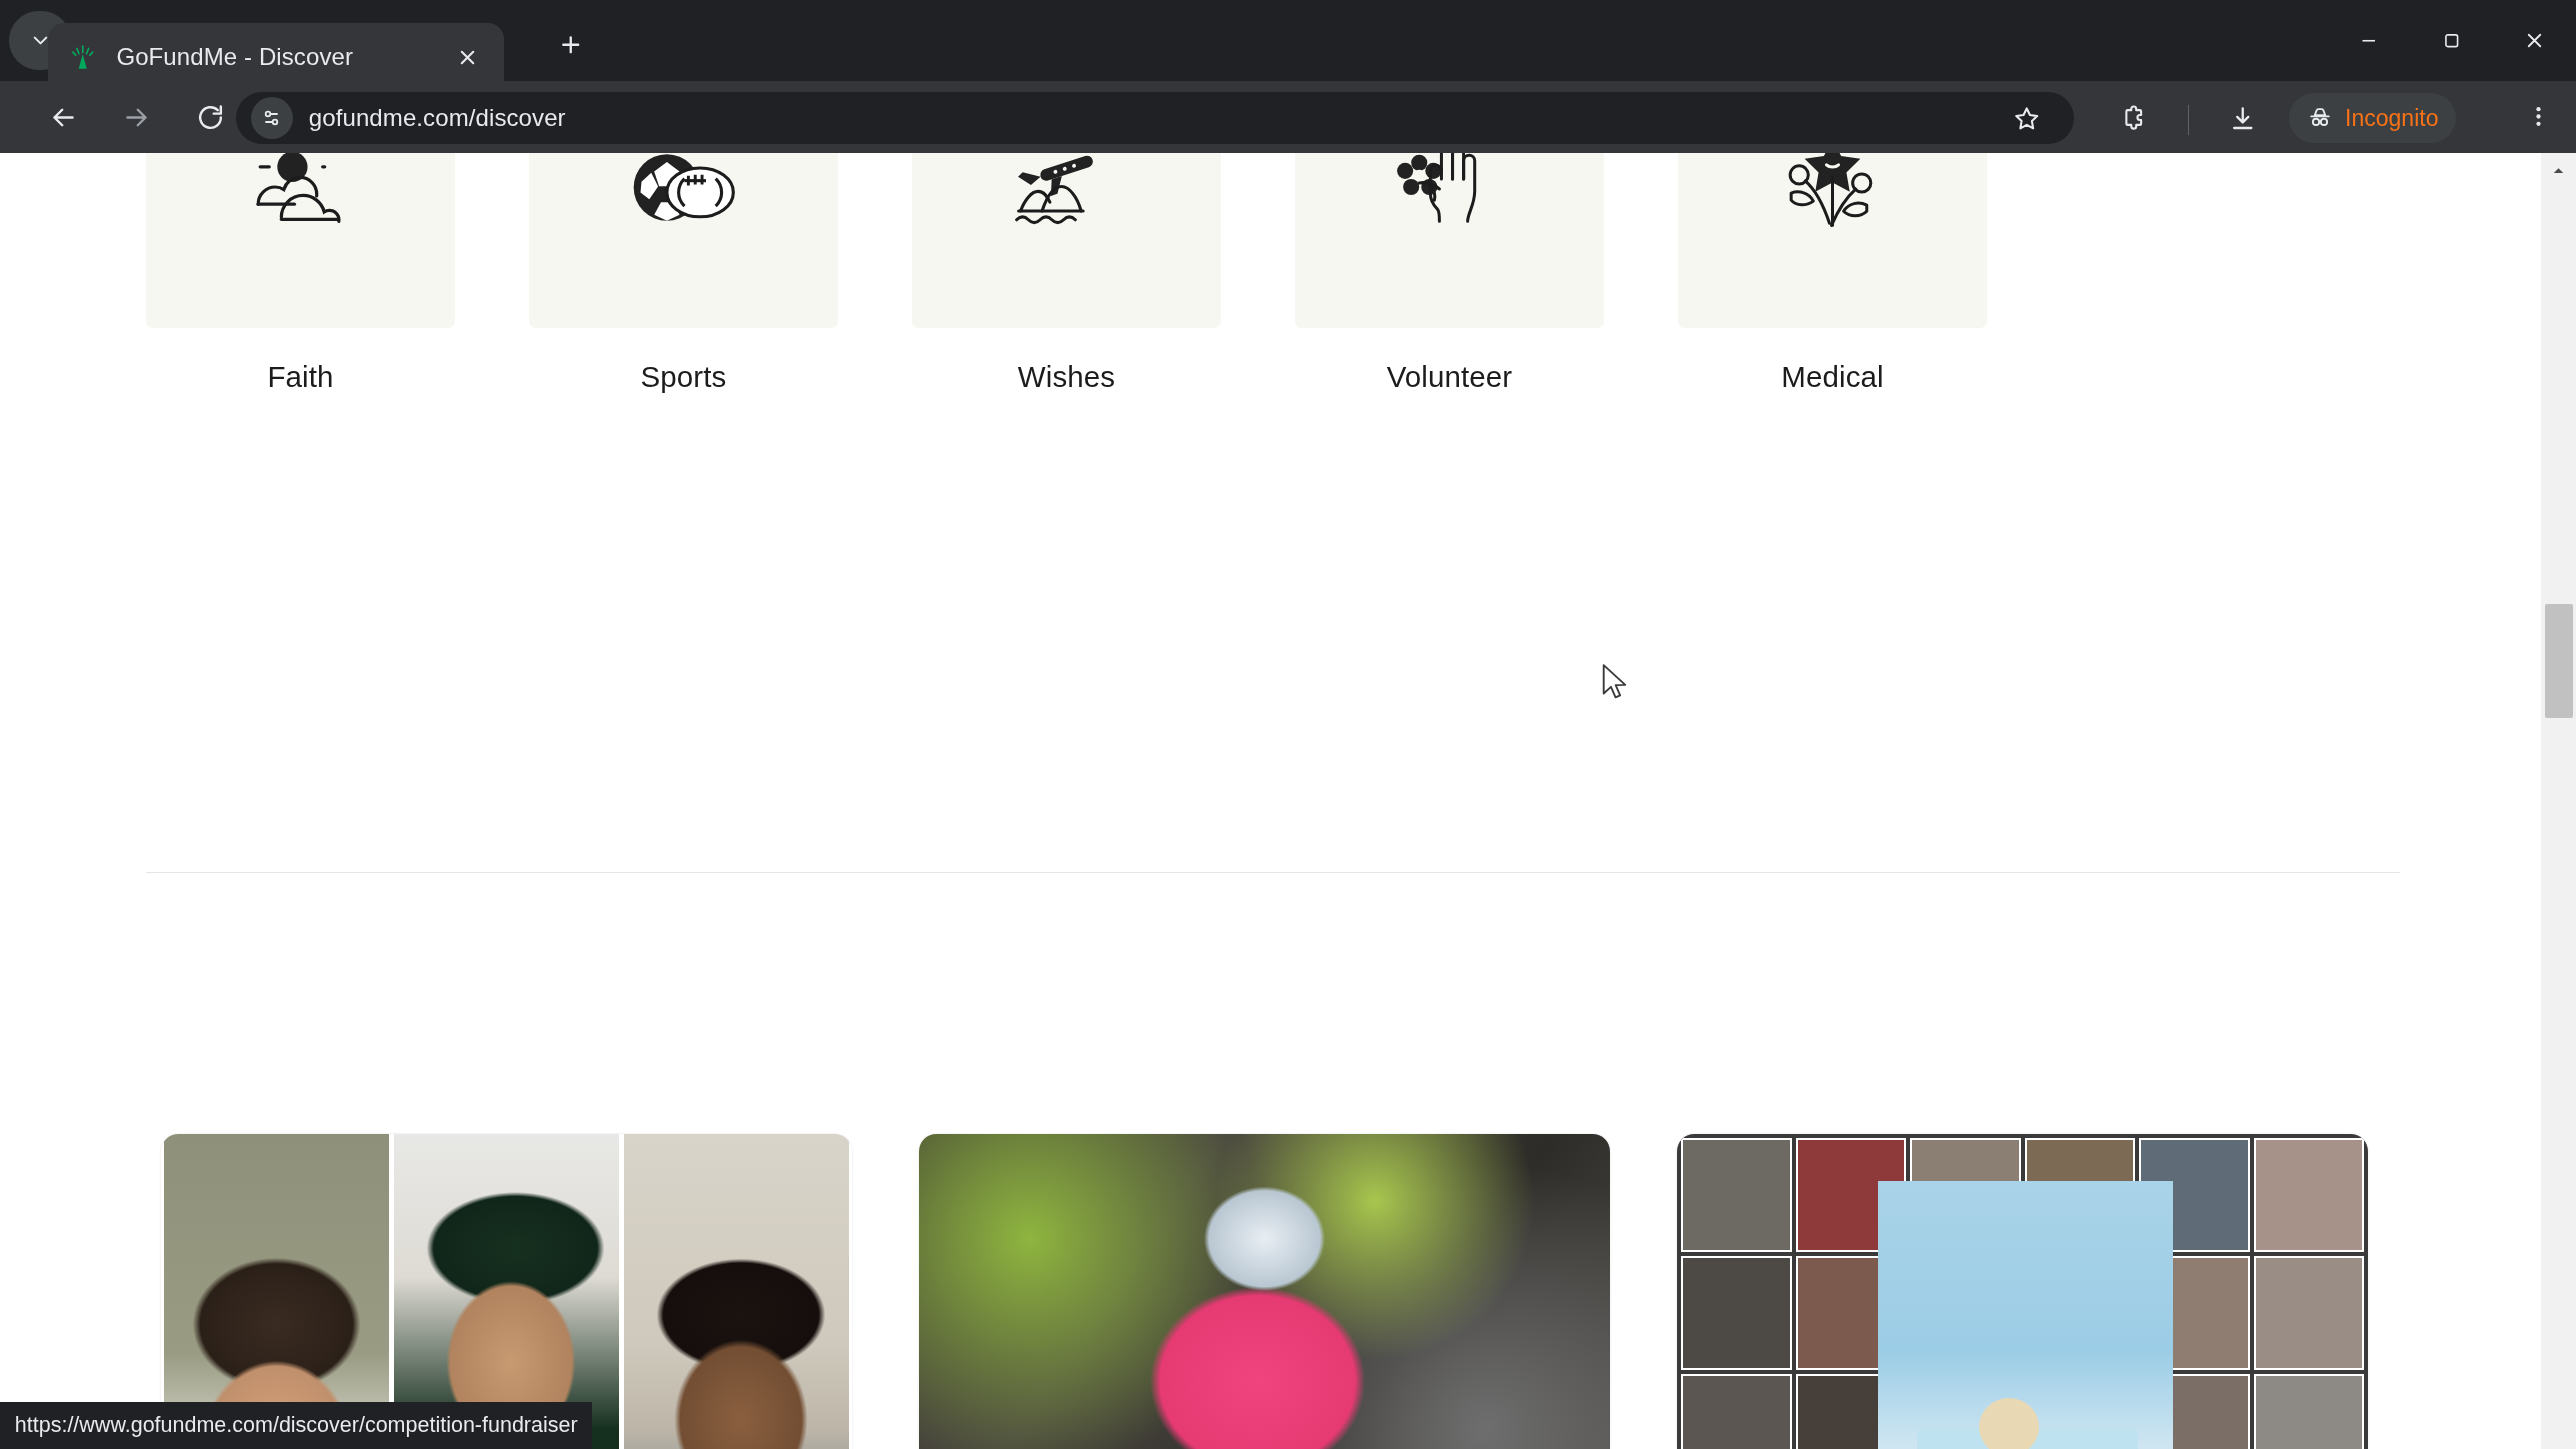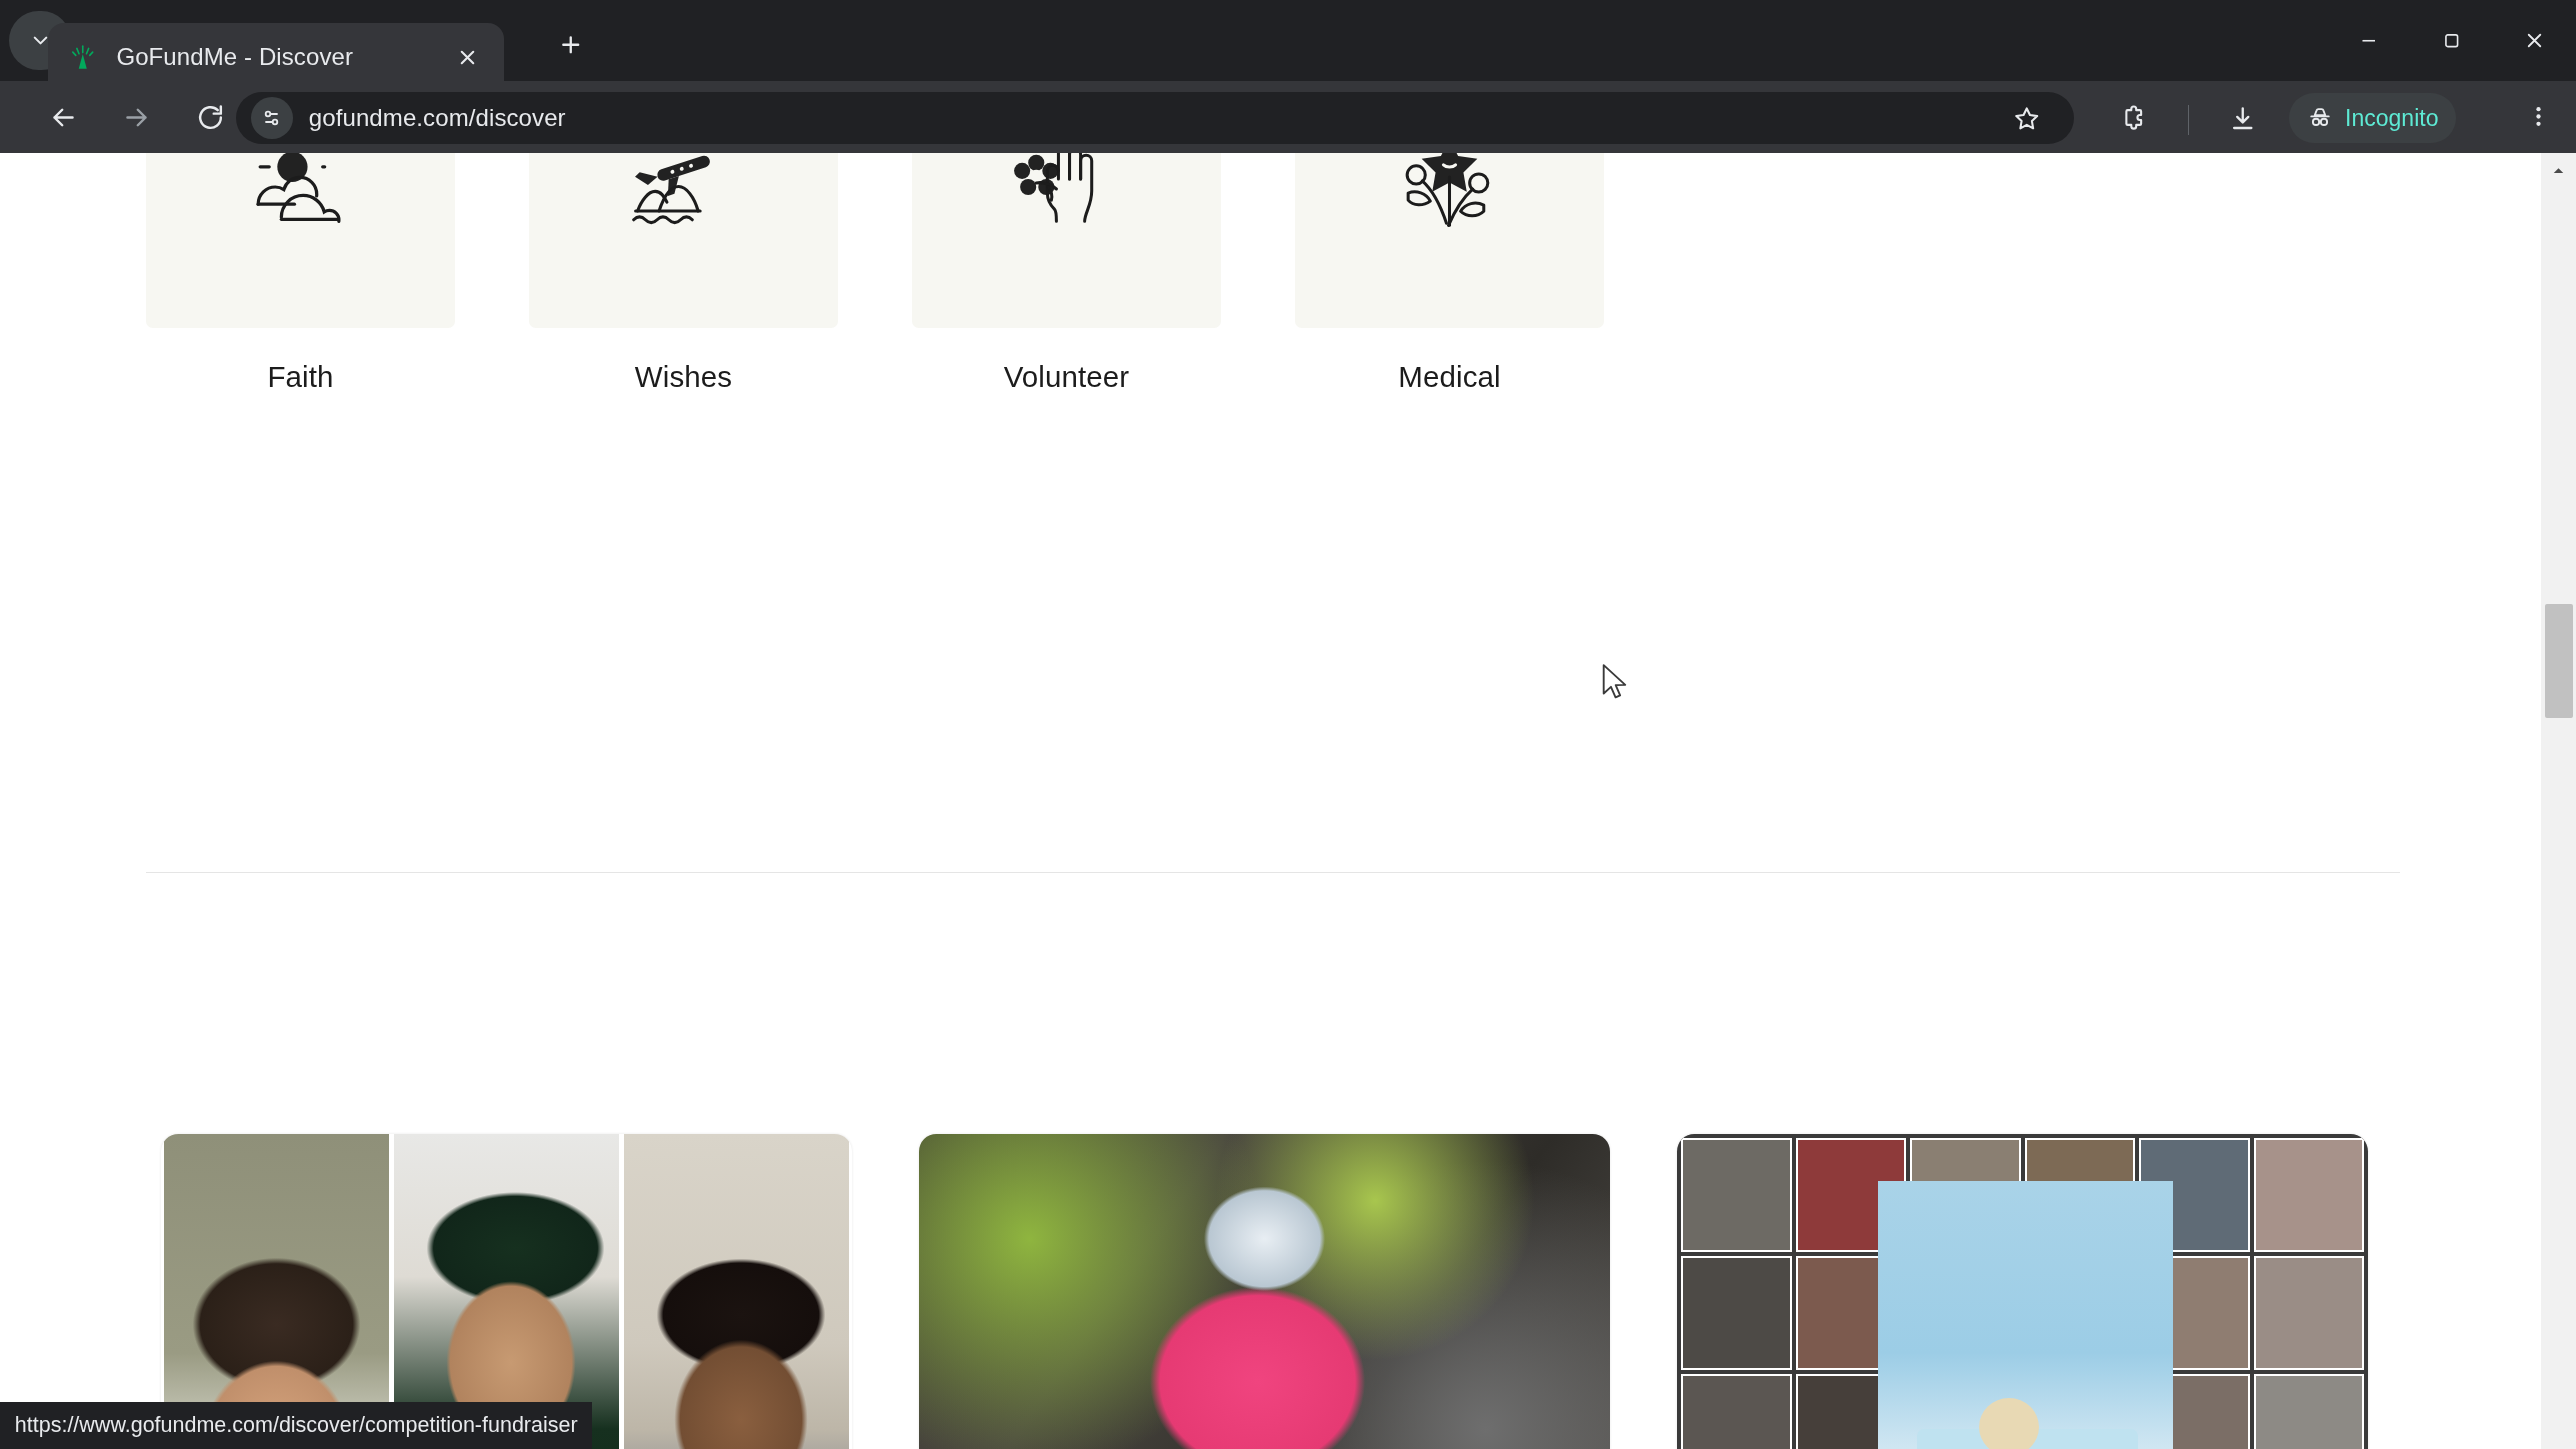--- a/index.html
+++ b/index.html
@@ -45,21 +45,21 @@
   .omni-icon{width:42px;height:42px;border-radius:50%;background:#3c4043;display:flex;align-items:center;justify-content:center;flex:0 0 auto;}
   .omni-url{color:#e8eaed;font-size:24px;margin-left:16px;letter-spacing:0.1px;}
   .star-btn{position:absolute;left:2006px;top:17.4px;width:42px;height:42px;display:flex;align-items:center;justify-content:center;}
   .ext-btn{position:absolute;left:2113px;top:17.4px;width:42px;height:42px;display:flex;align-items:center;justify-content:center;}
   .tb-sep{position:absolute;left:2188px;top:24px;width:1.3px;height:29.5px;background:#5f6368;}
   .dl-btn{position:absolute;left:2222px;top:17.4px;width:42px;height:42px;display:flex;align-items:center;justify-content:center;}
   .incognito-pill{
     position:absolute;left:2289px;top:12px;height:50px;background:#3c4043;border-radius:27px;
     display:flex;align-items:center;padding:0 17.4px;box-sizing:border-box;
   }
-  .incognito-label{color:#5eead4;font-size:23px;margin-left:10.7px;}
+  .incognito-label{color:#f97316;font-size:23px;margin-left:10.7px;}
   .menu-btn{position:absolute;left:2517px;top:14.8px;width:42px;height:43px;display:flex;align-items:center;justify-content:center;}
 
   
   .viewport{position:absolute;top:153px;left:0;width:2576px;height:1296px;background:#ffffff;overflow:hidden;}
   .page{position:absolute;top:0;left:0;width:2276px;height:1296px;background:#fff;}
 
   
   .cat-row{position:absolute;left:146px;top:0px;width:2254px;height:470px;display:flex;}
   .cat{width:309px;margin-right:74px;display:flex;flex-direction:column;align-items:center;}
   .cat:last-child{margin-right:0;}
@@ -296,20 +296,40 @@
                 <path d="M18 73h36"></path>
                 <path d="M41 86c0-12 9.7-21.6 21.6-21.6 10 0 18.5 6.9 20.9 16.2 1.5-1 3.3-1.5 5.2-1.5 5.2 0 9.4 4.2 9.4 9.4 0 .6 0 1.1-.1 1.6"></path>
                 <path d="M41 88h56"></path>
               </svg>
             </span>
           </div>
           <div class="cat-label">Faith</div>
         </div>
 
 
+        <div class="cat">
+          <div class="cat-tile">
+            <span>
+              <svg width="127" height="107" viewBox="0 0 130 104" fill="none">
+                <circle cx="48" cy="52" r="34" fill="#222"></circle>
+                <g fill="#fff">
+                  <path d="M48 26l13 9.5-5 15.3H40l-5-15.3z"></path>
+                  <path d="M22 46l10-9 7 14-9 13-9-7z"></path>
+                  <path d="M74 46l-10-9-7 14 9 13 9-7z"></path>
+                  <path d="M35 80l7-13h12l7 13-13 6z"></path>
+                </g>
+                <ellipse cx="82" cy="57" rx="34" ry="25" fill="#fff" stroke="#1c1c1c" stroke-width="3.2"></ellipse>
+                <path d="M66 43c-4 4-6 9-6 14s2 10 6 14M98 43c4 4 6 9 6 14s-2 10-6 14" stroke="#1c1c1c" stroke-width="3.2" fill="none"></path>
+                <path d="M66 45h22" stroke="#1c1c1c" stroke-width="3.2"></path>
+                <path d="M70 40v10M77 39v10M84 39v10" stroke="#1c1c1c" stroke-width="3"></path>
+              </svg>
+            </span>
+          </div>
+          <div class="cat-label">Sports</div>
+        </div>
 
         <div class="cat">
           <div class="cat-tile">
             <span>
               <svg width="127" height="107" viewBox="0 0 130 104" fill="none" stroke="#1c1c1c" stroke-width="3.2" stroke-linecap="round" stroke-linejoin="round">
                 <g fill="#222" stroke="none" transform="rotate(-18 60 36)">
                   <rect x="38" y="28" width="56" height="12" rx="6"></rect>
                   <path d="M38 34l-16-10-6 3 10 12z"></path>
                   <path d="M48 40l-6 16h7l10-16z"></path>
                   <circle cx="54" cy="34" r="2" fill="#f7f7f2"></circle>

